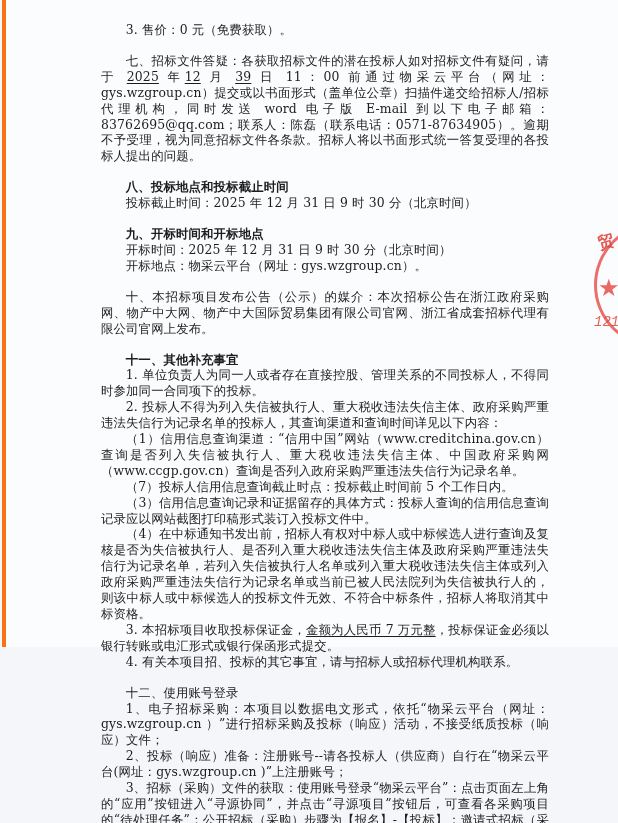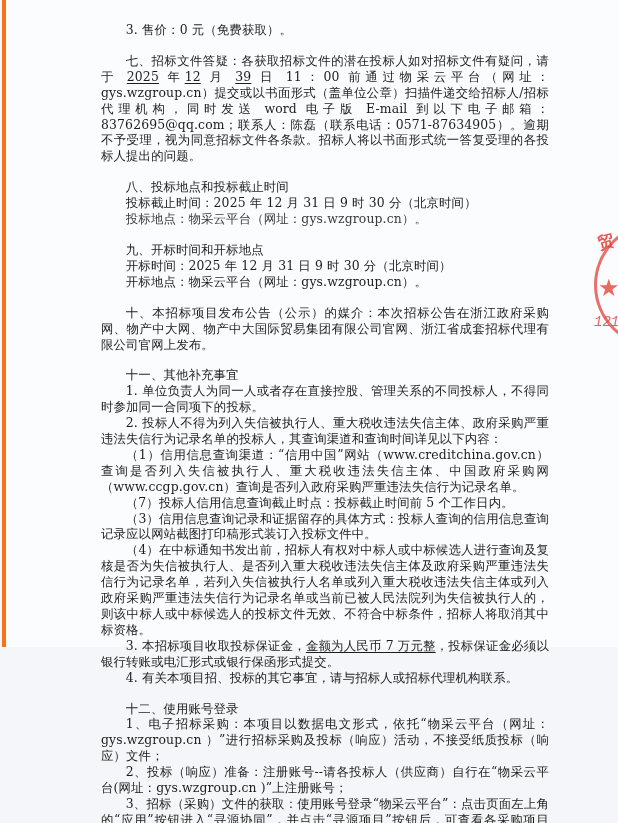--- a/index.html
+++ b/index.html
@@ -17,21 +17,21 @@
   }
   .content {
     position: absolute; left: 95px; top: 22px; width: 448px;
     font-size: 12.4px; line-height: 15.9px;
     letter-spacing: 0.15px;
     text-align: justify;
   }
   .p { margin: 0; }
   .indent { text-indent: 2em; }
   .gap { height: 15px; }
-  .head { padding-left: 2em; font-weight: normal; }
+  .head { padding-left: 2em; font-weight: bold; }
   .sub { padding-left: 2em; }
   .faint { color: #3a3a3a; }
   u { text-decoration: underline; text-underline-offset: 2px; }
   .stamp {
     position: absolute; right: 0; top: 222px; width: 30px; height: 120px;
     overflow: hidden;
   }
   .stamp-ring {
     position: absolute; left: 4px; top: 0; width: 120px; height: 120px;
     border: 3px solid rgba(226,64,58,0.75); border-radius: 50%;
@@ -58,21 +58,20 @@
   <div class="content">
 
     <p class="p indent">3. 售价：0 元（免费获取）。</p>
     <div class="gap"></div>
 
     <p class="p indent"><span>七、招标文件答疑：</span><span>各获取招标文件的潜在投标人如对招标文件有疑问，请于 </span><u>2025</u><span> 年</span><u>12</u><span> 月 </span><u>39</u><span> 日 11：00 前通过物采云平台（网址：gys.wzgroup.cn）提交或以书面形式（盖单位公章）扫描件递交给招标人/招标代理机构，同时发送 word 电子版 E-mail 到以下电子邮箱：83762695@qq.com；联系人：陈磊（联系电话：0571-87634905）。逾期不予受理，视为同意招标文件各条款。招标人将以书面形式统一答复受理的各投标人提出的问题。</span></p>
     <div class="gap"></div>
 
     <p class="p head">八、投标地点和投标截止时间</p>
     <p class="p sub">投标截止时间：2025 年 12 月 31 日 9 时 30 分（北京时间）</p>
-    <p class="p sub faint">投标地点：物采云平台（网址：gys.wzgroup.cn）。</p>
     <div class="gap"></div>
 
     <p class="p head">九、开标时间和开标地点</p>
     <p class="p sub">开标时间：2025 年 12 月 31 日 9 时 30 分（北京时间）</p>
     <p class="p sub">开标地点：物采云平台（网址：gys.wzgroup.cn）。</p>
     <div class="gap"></div>
 
     <p class="p indent"><span>十、本招标项目发布公告（公示）的媒介：</span><span>本次招标公告在浙江政府采购网、物产中大网、物产中大国际贸易集团有限公司官网、浙江省成套招标代理有限公司官网上发布。</span></p>
     <div class="gap"></div>
 

